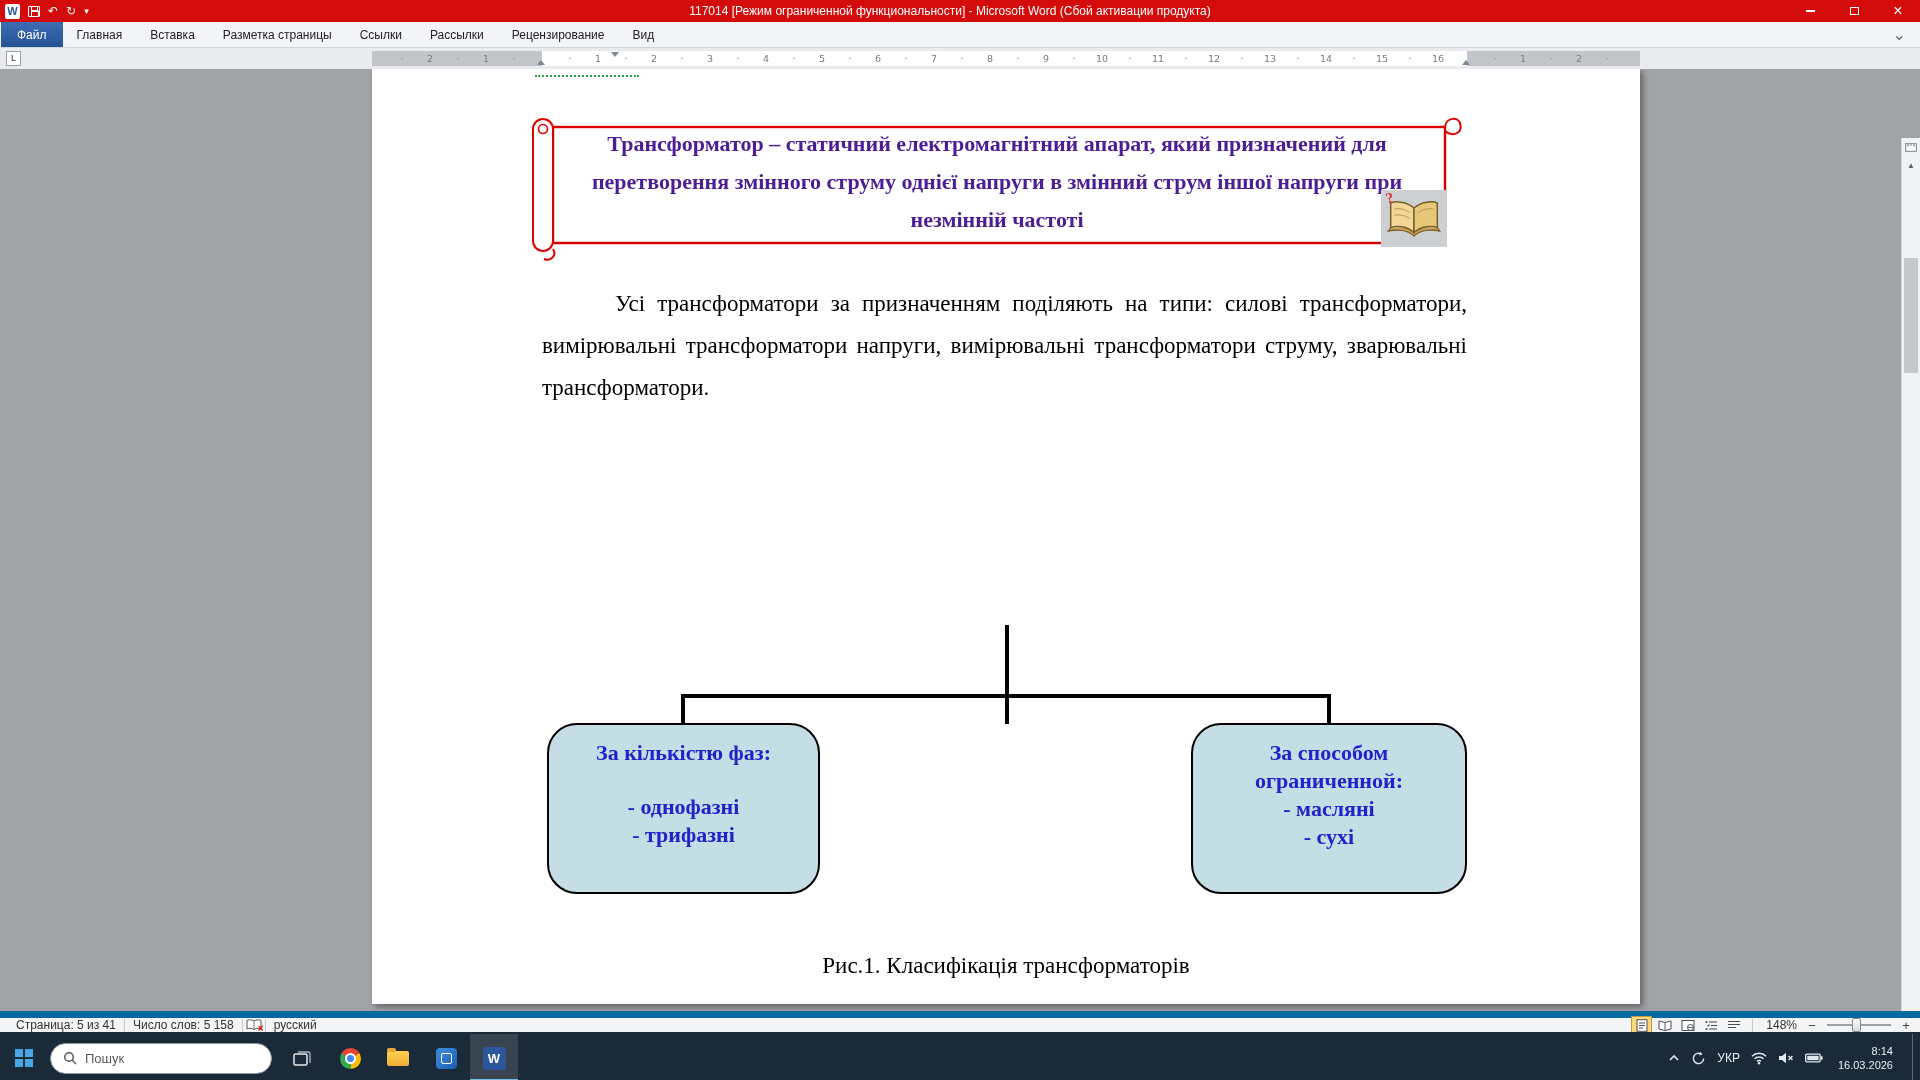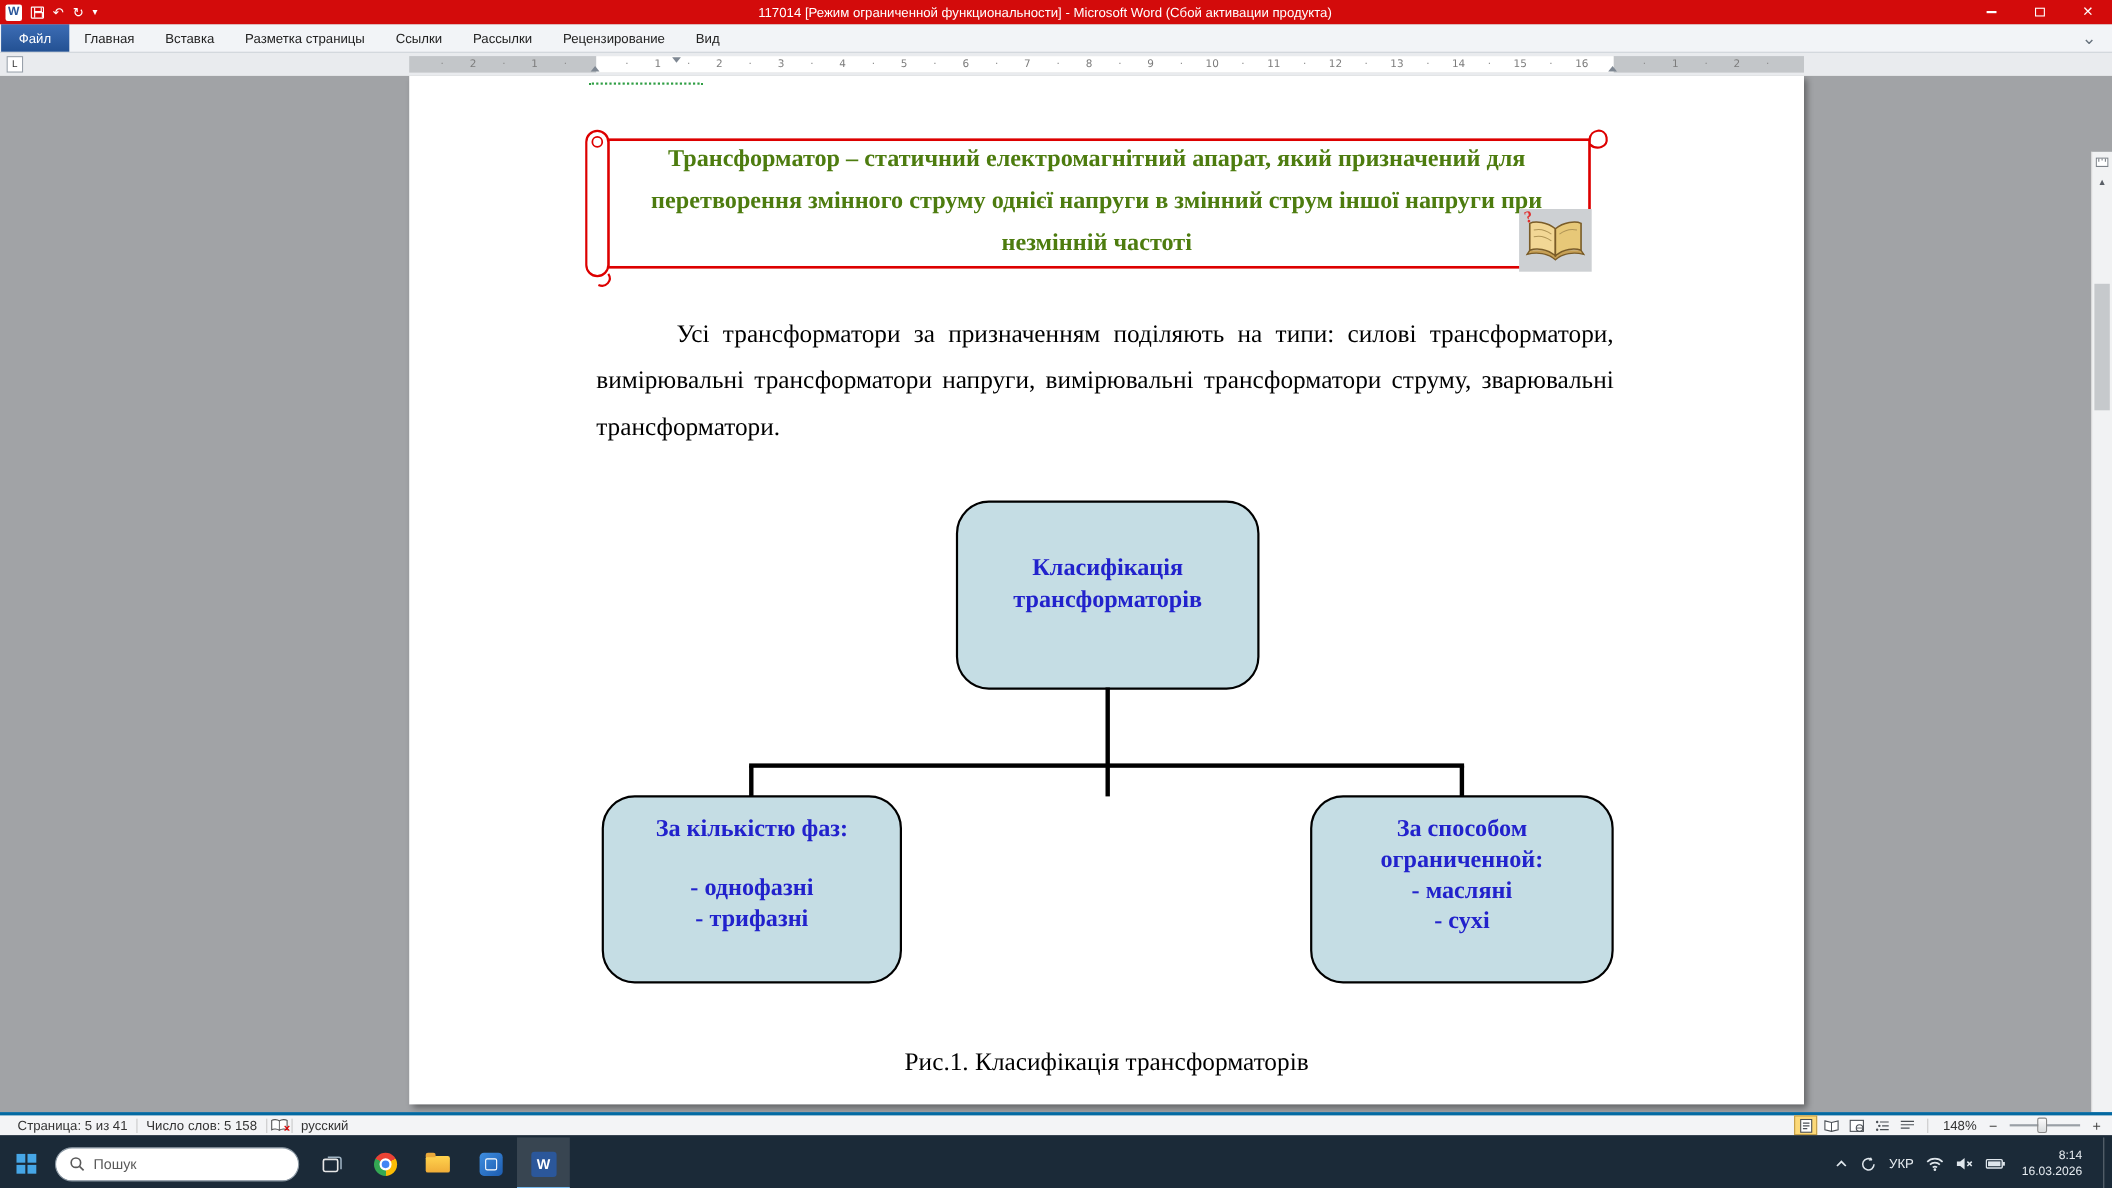--- a/index.html
+++ b/index.html
@@ -37,21 +37,21 @@
   .ind{position:absolute;width:0;height:0;z-index:2}
   .ind.first{left:239px;top:1px;border-left:4.5px solid transparent;border-right:4.5px solid transparent;border-top:5.5px solid #7e8792}
   .ind.left{left:165px;bottom:1px;border-left:4.5px solid transparent;border-right:4.5px solid transparent;border-bottom:5.5px solid #7e8792}
   .ind.right{left:1090px;bottom:1px;border-left:4.5px solid transparent;border-right:4.5px solid transparent;border-bottom:5.5px solid #7e8792}
 
   
   .docarea{position:absolute;left:0;top:69px;width:1920px;height:942px;background:#a1a3a6;overflow:hidden}
   .page{position:absolute;left:372px;top:0;width:1268px;height:935px;background:#fff;box-shadow:3px 3px 6px rgba(0,0,0,.4);font-family:"Liberation Serif","DejaVu Serif",serif}
   .squiggle{position:absolute;left:163px;top:4px;width:104px;height:4px;border-bottom:2px dotted #2f9e44}
   .banner-svg{position:absolute;left:155px;top:42px;width:940px;height:152px}
-  .banner-text{position:absolute;left:180px;top:56px;width:890px;text-align:center;font-weight:bold;font-size:22px;line-height:38px;color:#4d7c0f;white-space:nowrap}
+  .banner-text{position:absolute;left:180px;top:56px;width:890px;text-align:center;font-weight:bold;font-size:22px;line-height:38px;color:#4c1d95;white-space:nowrap}
   .book-img{position:absolute;left:1009px;top:121px;width:66px;height:57px;background:#cdd0d3;display:flex;align-items:center;justify-content:center}
   .book-q{position:absolute;left:5px;top:0;color:#e03030;font-weight:bold;font-size:15px;transform:rotate(-14deg);font-family:"Liberation Serif",serif}
   .para{position:absolute;left:170px;top:214px;width:925px;font-size:23px;line-height:42px;text-align:justify;text-indent:73px;color:#000}
   .dg-root{position:absolute;left:497px;top:386px;width:276px;height:172px;background:#c5dde4;border:2.5px solid #000;border-radius:30px;color:#2222cc;font-weight:bold;font-size:22px;line-height:29px;text-align:center;padding-top:44px}
   .dg-line{position:absolute;background:#000}
   .dg-v{left:633px;top:556px;width:3.5px;height:72px}
   .dg-h{left:309px;top:625px;width:650px;height:3.5px}
   .dg-d1{left:309px;top:627px;width:3.5px;height:28px}
   .dg-d2{left:633px;top:627px;width:3.5px;height:28px}
   .dg-d3{left:955px;top:627px;width:3.5px;height:28px}
@@ -65,21 +65,21 @@
 
   
   .vscroll{position:absolute;right:0;top:69px;width:19px;height:942px;background:#f1f2f3;border-left:1px solid #d8d8d8}
   .sbtn{position:absolute;left:0;width:18px;height:17px;display:flex;align-items:center;justify-content:center;color:#5a5f66;font-size:8px}
   .sb-ruler{top:1px}
   .sb-up{top:19px}
   .sb-thumb{position:absolute;left:2px;top:120px;width:14px;height:115px;background:#c6c9cc}
   .sb-down{bottom:56px}
 
   
-  .statusbar{position:absolute;left:0;top:1011px;width:100%;height:21px;background:#f3f4f6;border-top:3px solid #0369a1;display:flex;align-items:center;font-size:12px;color:#333;z-index:41}
+  .statusbar{position:absolute;left:0;top:1011px;width:100%;height:21px;background:#f3f4f6;border-top:7px solid #0369a1;display:flex;align-items:center;font-size:12px;color:#333;z-index:41}
   .st-left{display:flex;align-items:center;padding-left:8px}
   .st-item{padding:0 8px;white-space:nowrap}
   .sep{width:1px;height:13px;background:#c9c9c9}
   .spell{position:relative;width:22px;height:15px;display:flex;align-items:center;justify-content:center}
   .spell .sx{position:absolute;right:1px;bottom:-1px;color:#d00;font-weight:bold;font-size:10px}
   .st-right{margin-left:auto;display:flex;align-items:center;gap:8px;padding-right:7px}
   .viewbtns{display:flex;gap:2px}
   .vbtn{width:21px;height:18px;display:flex;align-items:center;justify-content:center;border:1px solid transparent}
   .vbtn.sel{background:#fcd978;border-color:#c09b45}
   .zoom-label{min-width:36px;text-align:right;white-space:nowrap}
@@ -222,24 +222,20 @@
           <path d="M3 24 L1 27 C8 25 17 26 22 31 C27 26 36 25 43 27 L41 24" fill="#c7a055" stroke="#7a5c28" stroke-width="1"></path>
           <path d="M22 8 C16 3 7 2 3 4 L3 24 C8 22 16 23 22 28 Z" fill="#f2d795" stroke="#7a5c28" stroke-width="1.2"></path>
           <path d="M22 8 C28 3 37 2 41 4 L41 24 C36 22 28 23 22 28 Z" fill="#e7c878" stroke="#7a5c28" stroke-width="1.2"></path>
           <path d="M6 9 C10 8 15 9 19 12 M6 14 C10 13 15 14 19 17 M25 12 C29 9 34 8 38 9" fill="none" stroke="#b09556" stroke-width="0.8"></path>
         </svg>
         <span class="book-q">?</span>
       </div>
 
       <div class="para">Усі трансформатори за призначенням поділяють на типи: силові трансформатори, вимірювальні трансформатори напруги, вимірювальні трансформатори струму, зварювальні трансформатори.</div>
 
-      <div class="dg-root">
-        <div>Класифікація</div>
-        <div>трансформаторів</div>
-      </div>
       <div class="dg-line dg-v"></div>
       <div class="dg-line dg-h"></div>
       <div class="dg-line dg-d1"></div>
       <div class="dg-line dg-d2"></div>
       <div class="dg-line dg-d3"></div>
 
       <div class="dg-box dg-b1">
         <div class="dg-title">За кількістю фаз:</div>
         <div>- однофазні</div>
         <div>- трифазні</div>

